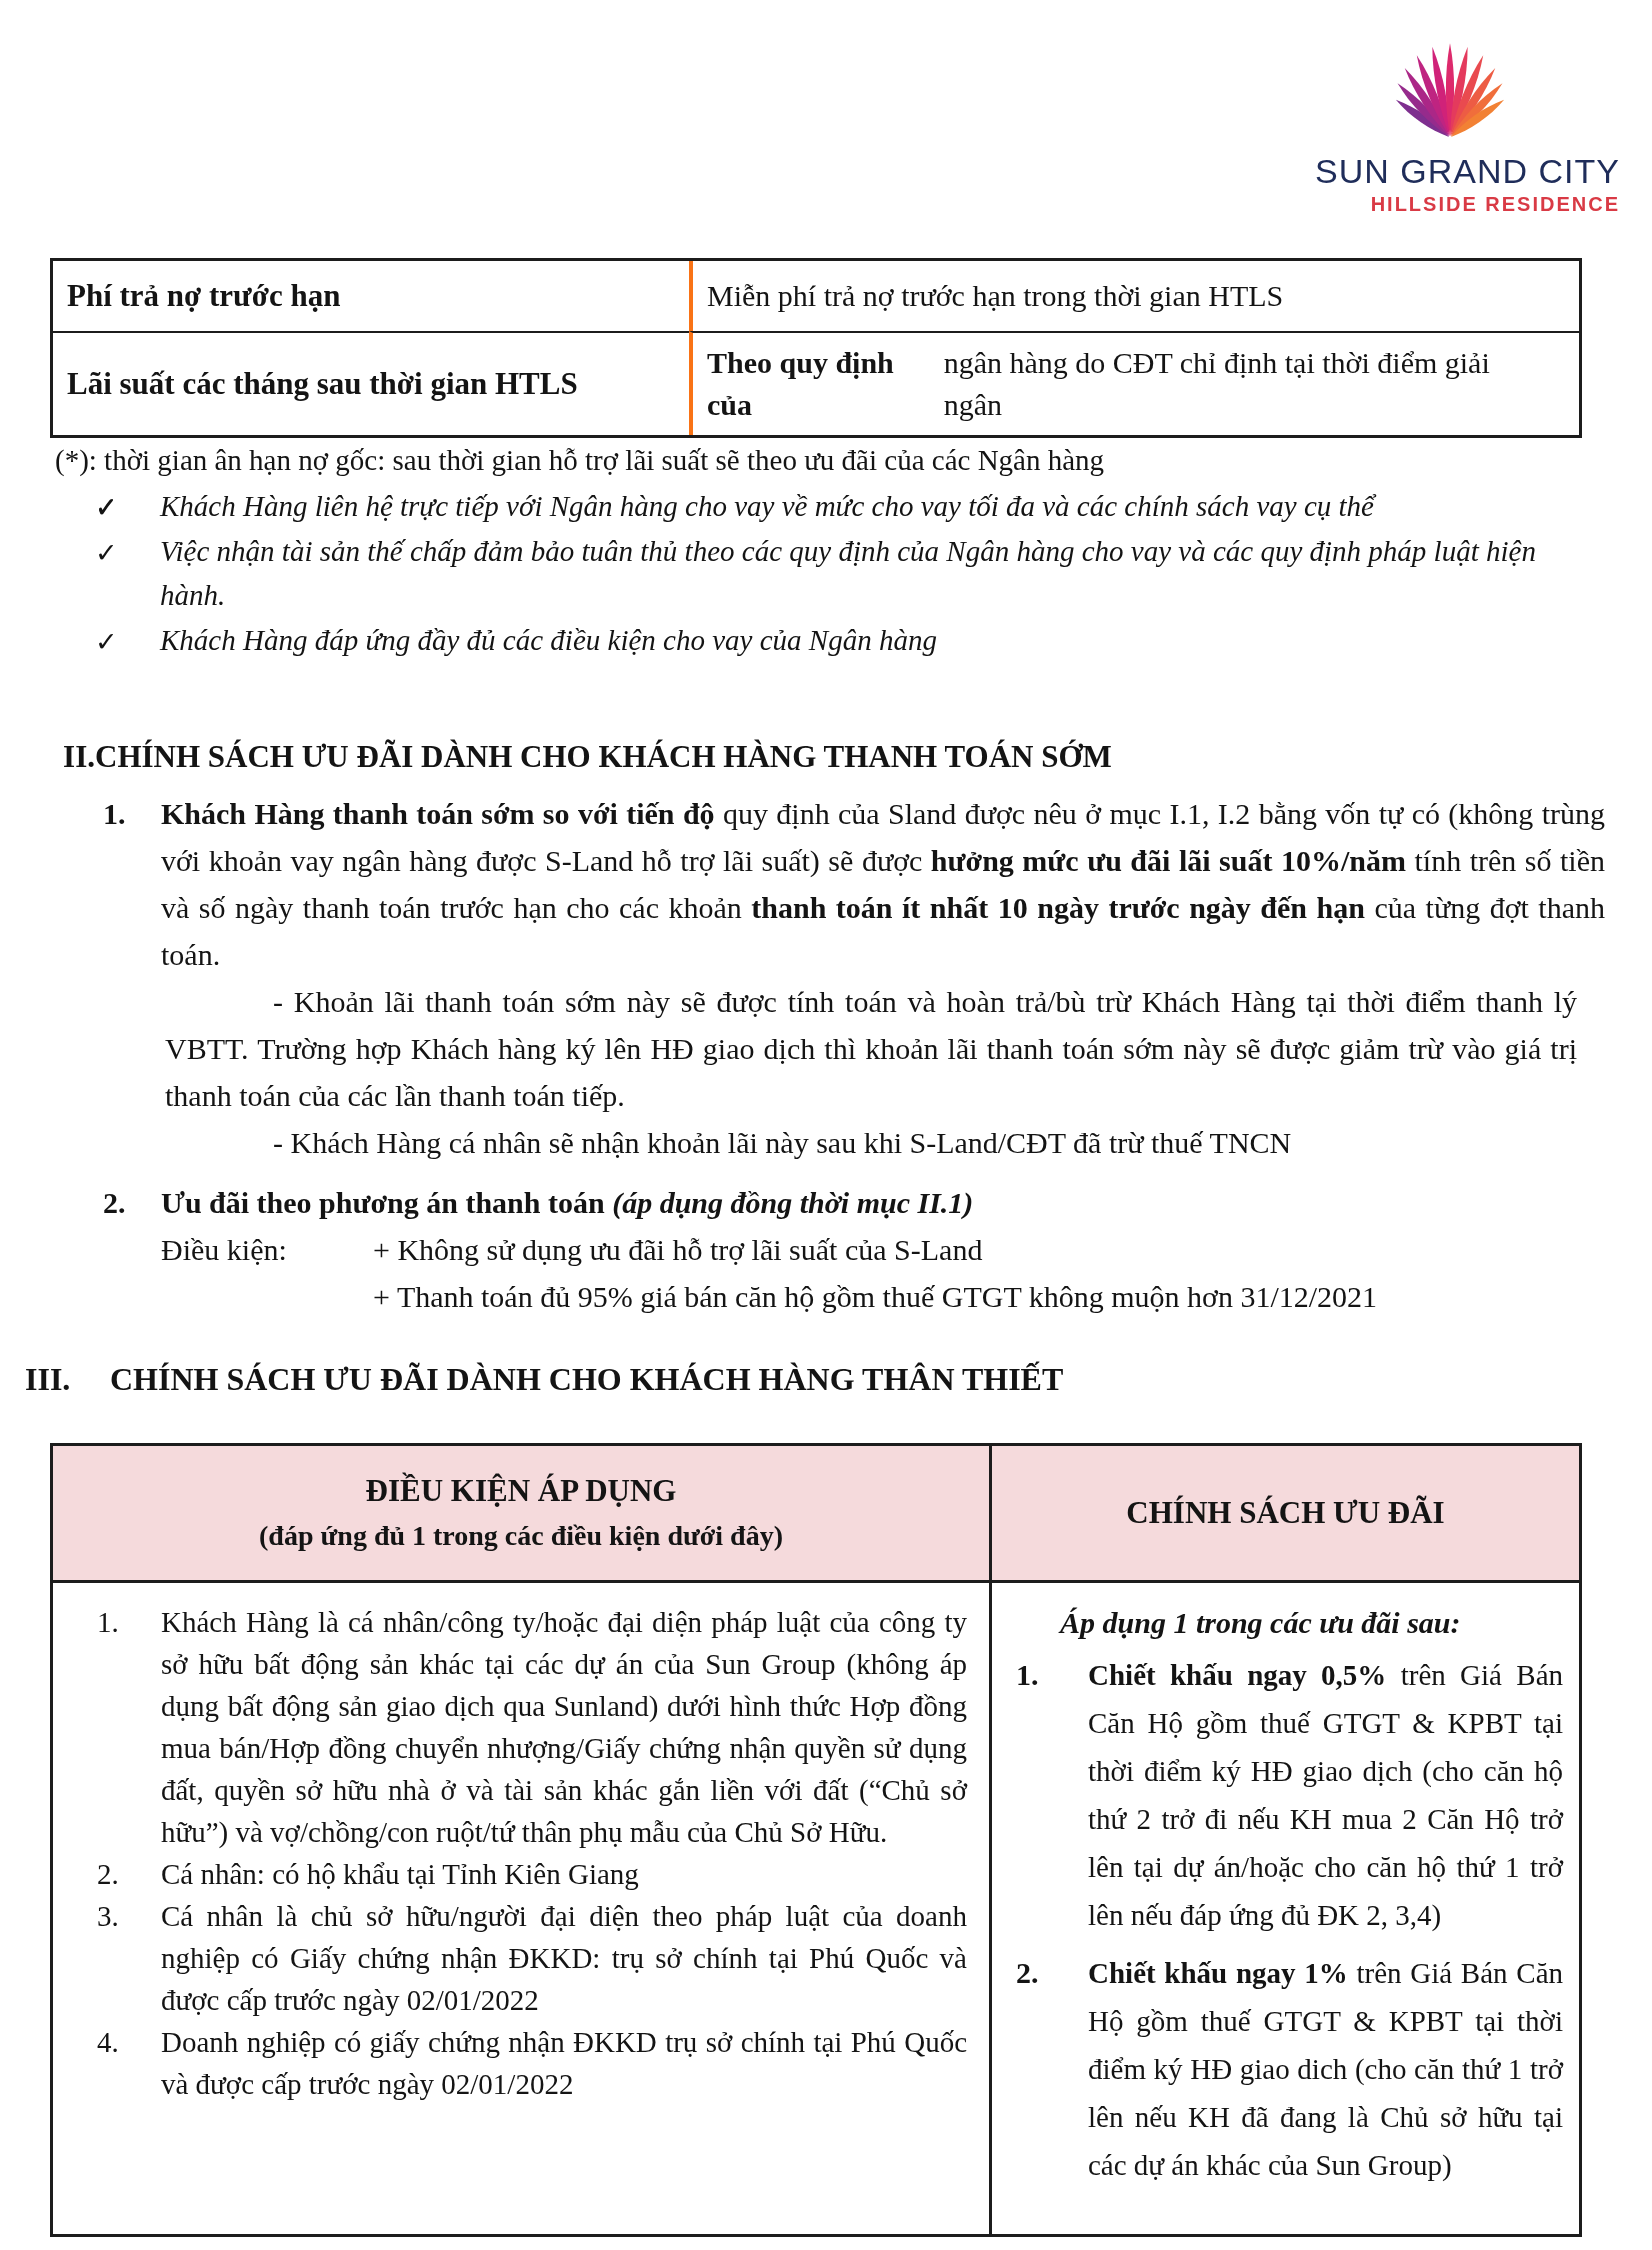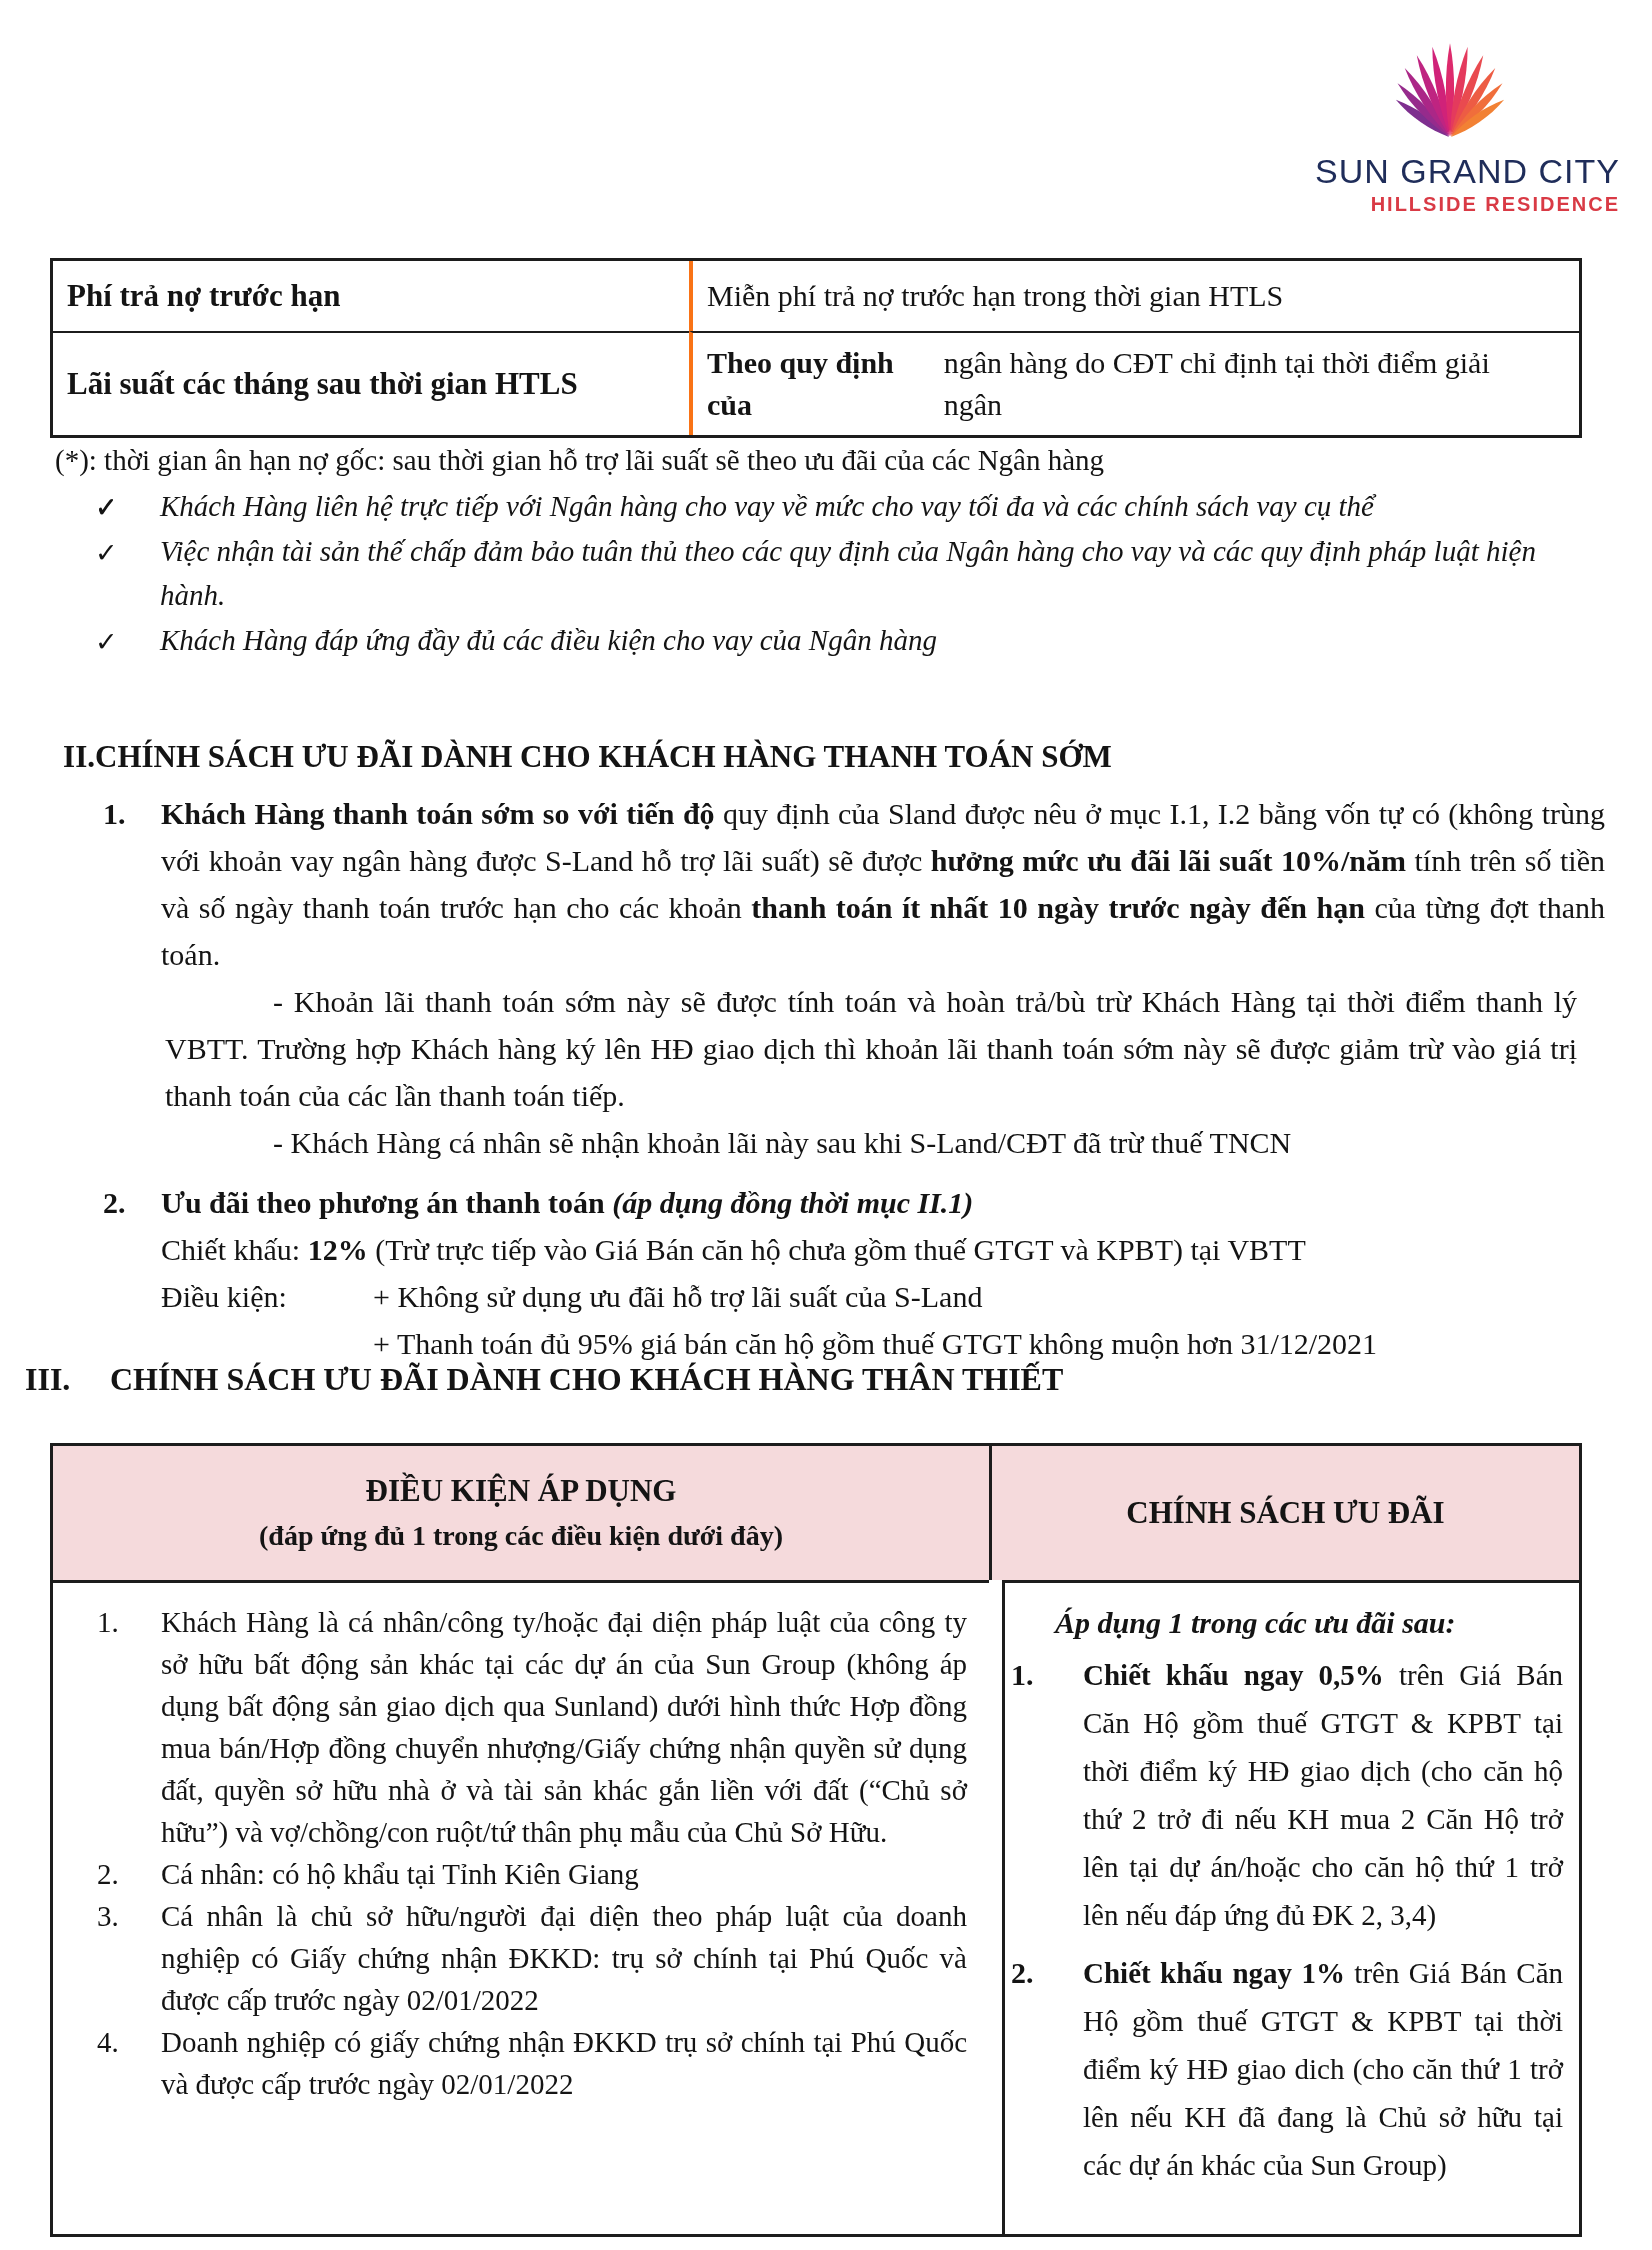--- a/index.html
+++ b/index.html
@@ -54,21 +54,21 @@
   }
   .table2 .th{background:#f5dadc;display:flex;flex-direction:column;align-items:center;justify-content:center;text-align:center;box-sizing:border-box;}
   .table2 .th .l1{font-weight:bold;font-size:31px;line-height:46px;}
   .table2 .th .l2{font-weight:bold;font-size:28px;line-height:44px;}
   .table2 .c-right{border-left:3px solid #1c1c1c;}
   .table2 .td{border-top:3px solid #1c1c1c;box-sizing:border-box;}
   .td-left{padding:18px 22px 0 0;}
   .tbl-item{display:flex;}
   .tbl-item .num{flex:none;margin-left:44px;width:64px;font-size:29px;line-height:42px;}
   .tbl-item .nbody{flex:1;text-align:justify;font-size:29px;line-height:42px;}
-  .td-right{padding:16px 16px 0 4px;margin-left:13px;}
+  .td-right{padding:16px 16px 0 22px;}
   .right-intro{margin-left:46px;font-weight:bold;font-style:italic;font-size:30px;line-height:48px;margin-bottom:4px;}
   .tbl-item2{display:flex;margin-bottom:10px;}
   .tbl-item2 .num{flex:none;margin-left:2px;width:72px;font-weight:bold;font-size:30px;line-height:48px;}
   .tbl-item2 .nbody{flex:1;text-align:justify;font-size:29px;line-height:48px;}
 </style>
 </head>
 <body>
 
 <div class="page">
 
@@ -121,21 +121,20 @@
     <div class="num-item">
       <span class="num">1.</span>
       <div class="nbody"><span style="font-weight: bold;">Khách Hàng thanh toán sớm so với tiến độ</span><span> quy định của Sland được nêu ở mục I.1, I.2 bằng vốn tự có (không trùng với khoản vay ngân hàng được S-Land hỗ trợ lãi suất) sẽ được </span><span style="font-weight: bold;">hưởng mức ưu đãi lãi suất 10%/năm</span><span> tính trên số tiền và số ngày thanh toán trước hạn cho các khoản </span><span style="font-weight: bold;">thanh toán ít nhất 10 ngày trước ngày đến hạn</span><span> của từng đợt thanh toán.</span></div>
     </div>
     <div class="dash-para">- Khoản lãi thanh toán sớm này sẽ được tính toán và hoàn trả/bù trừ Khách Hàng tại thời điểm thanh lý VBTT. Trường hợp Khách hàng ký lên HĐ giao dịch thì khoản lãi thanh toán sớm này sẽ được giảm trừ vào giá trị thanh toán của các lần thanh toán tiếp.</div>
     <div class="dash-para">- Khách Hàng cá nhân sẽ nhận khoản lãi này sau khi S-Land/CĐT đã trừ thuế TNCN</div>
     <div class="num-item">
       <span class="num">2.</span>
       <div class="nbody"><span style="font-weight: bold;">Ưu đãi theo phương án thanh toán </span><span style="font-weight: bold; font-style: italic;">(áp dụng đồng thời mục II.1)</span></div>
     </div>
-    <div class="plain-para"><span>Chiết khấu: </span><span style="font-weight: bold;">12%</span><span> (Trừ trực tiếp vào Giá Bán căn hộ chưa gồm thuế GTGT và KPBT) tại VBTT</span></div>
     <div class="cond-row">
       <div class="cond-label">Điều kiện:</div>
       <div class="cond-list">
         <div>+ Không sử dụng ưu đãi hỗ trợ lãi suất của S-Land</div>
         <div>+ Thanh toán đủ 95% giá bán căn hộ gồm thuế GTGT không muộn hơn 31/12/2021</div>
       </div>
     </div>
   </div>
 
   <div class="sec3-heading">

